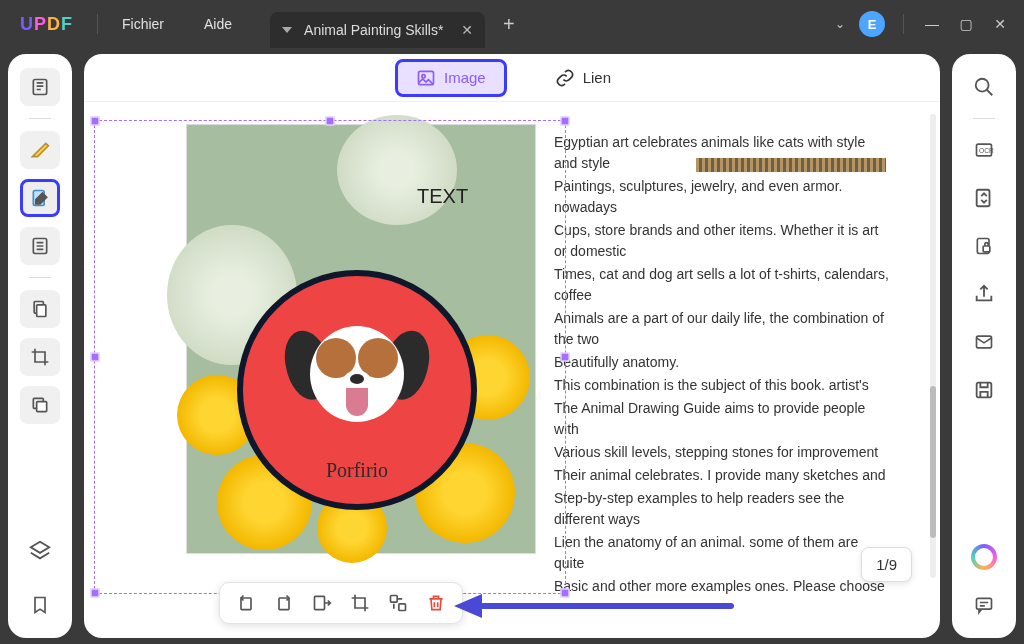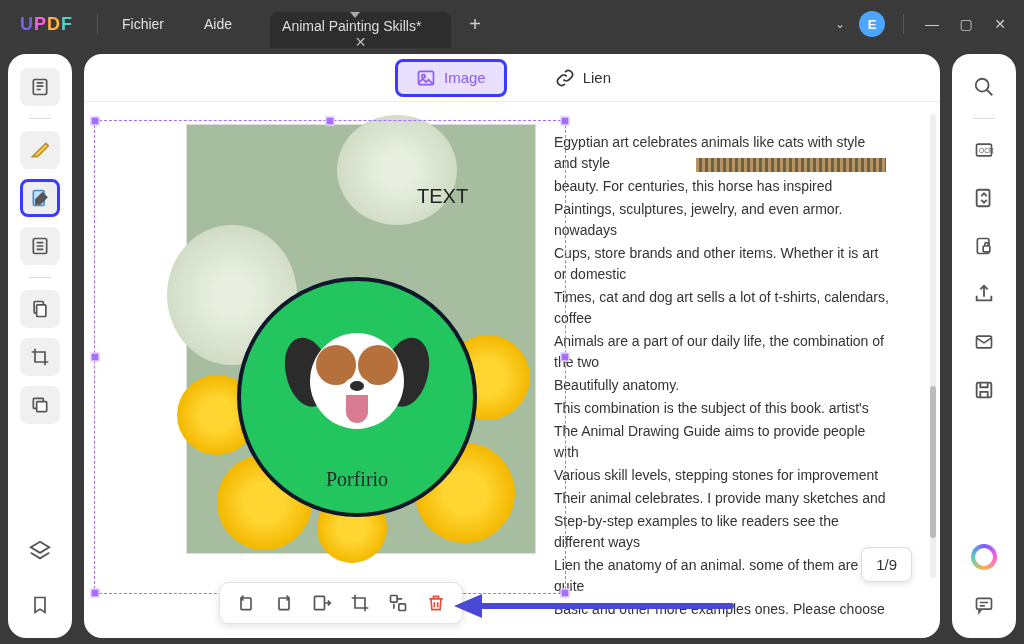--- a/index.html
+++ b/index.html
@@ -5,21 +5,21 @@
   * { box-sizing: border-box; margin: 0; padding: 0; }
   body { font-family: -apple-system, "Segoe UI", Arial, sans-serif; width: 1024px; height: 644px; overflow: hidden; background: #3a3a3a; }
   .titlebar { height: 48px; background: #3a3a3a; display: flex; align-items: center; color: #e0e0e0; font-size: 14px; }
   .logo { padding: 0 20px; font-weight: 800; font-size: 18px; letter-spacing: 1px; }
   .logo .u { color: #7b5cff; }
   .logo .p { color: #ff5ce0; }
   .logo .d { color: #ffb347; }
   .logo .f { color: #4fd1c5; }
   .sep { width: 1px; height: 20px; background: #555; margin: 0 4px; }
   .menu-item { padding: 0 20px; cursor: pointer; }
-  .tab { display: flex; align-items: center; background: #2d2d2d; height: 36px; margin-top: 12px; border-radius: 8px 8px 0 0; padding: 0 12px; margin-left: 18px; flex-direction: column; }
+  .tab { display: flex; align-items: center; background: #2d2d2d; height: 36px; margin-top: 12px; border-radius: 8px 8px 0 0; padding: 0 12px; margin-left: 18px; }
   .tab-icon-triangle { width: 0; height: 0; border-left: 5px solid transparent; border-right: 5px solid transparent; border-top: 6px solid #aaa; margin-right: 12px; }
   .tab-title { color: #ddd; font-size: 14px; margin-right: 18px; }
   .tab-close { color: #bbb; font-size: 14px; cursor: pointer; }
   .tab-plus { color: #ccc; font-size: 20px; padding: 0 18px; cursor: pointer; }
   .titlebar-right { margin-left: auto; display: flex; align-items: center; gap: 14px; padding-right: 14px; }
   .chevron { color: #ccc; font-size: 12px; }
   .avatar { width: 26px; height: 26px; border-radius: 50%; background: #4ca6ff; color: #fff; display: flex; align-items: center; justify-content: center; font-size: 13px; font-weight: 600; }
   .win-btn { color: #ccc; width: 20px; text-align: center; cursor: pointer; }
 
   .workspace { position: relative; height: 596px; background: #3a3a3a; }
@@ -44,21 +44,21 @@
   .page { position: absolute; left: 12px; right: 14px; top: 54px; bottom: 14px; background: #fff; overflow: hidden; }
   .page-inner { padding: 10px 34px 10px 34px; display: flex; gap: 18px; }
   
   .selection { position: absolute; left: 10px; top: 66px; width: 472px; height: 474px; border: 1.5px dashed #a56eff; pointer-events: none; }
   .handle { position: absolute; width: 9px; height: 9px; background: #a56eff; border: 1px solid #fff; transform: translate(-50%,-50%);}  
   .h-tl{left:0;top:0}.h-tm{left:50%;top:0}.h-tr{left:100%;top:0}
   .h-ml{left:0;top:50%}.h-mr{left:100%;top:50%}
   .h-bl{left:0;top:100%}.h-bm{left:50%;top:100%}.h-br{left:100%;top:100%}
 
   .photo { width: 350px; height: 430px; background: #a7bda0; position: relative; border: 1px solid #ddd; flex-shrink: 0; margin-left: 56px; margin-top: 6px;}
-  .hoop { position: absolute; left: 50px; top: 152px; width: 240px; height: 240px; border-radius: 50%; background: #22c55e; border: 4px solid #0f172a; }
+  .hoop { position: absolute; left: 50px; top: 145px; width: 240px; height: 240px; border-radius: 50%; background: #ef4444; border: 6px solid #0f172a; }
   .dogface { position:absolute; left:50%; top:46%; transform:translate(-50%,-50%); width:130px; height:110px;}
   .ear{position:absolute;width:44px;height:70px;background:#2b2b2b;border-radius:50% 50% 45% 45%;}
   .ear.l{left:-6px;top:4px;transform:rotate(-16deg);}
   .ear.r{right:-6px;top:4px;transform:rotate(16deg);}
   .head{position:absolute;left:18px;top:0;width:94px;height:96px;background:#fff;border-radius:50%;}
   .patch{position:absolute;width:40px;height:40px;background:#b5703c;border-radius:50%;}
   .patch.l{left:6px;top:12px}.patch.r{right:6px;top:12px}
   .muz{position:absolute;left:30px;top:44px;width:34px;height:40px;background:#fff;border-radius:50%;}
   .nose{position:absolute;left:40px;top:48px;width:14px;height:10px;background:#2b2b2b;border-radius:50%;}
   .tongue{position:absolute;left:36px;top:62px;width:22px;height:28px;background:#d97b93;border-radius:0 0 14px 14px;}
@@ -267,31 +267,30 @@
                   <div class="nose"></div>
                   <div class="tongue"></div>
                 </div>
             </div>
             <div class="sig">Porfirio</div>
           </div>
           <div class="text-overlay">TEXT</div>
         </div>
         <div class="doc-text">
           <p>Egyptian art celebrates animals like cats with style and style</p>
-          <p>beauty. For centuries, this horse has inspired</p>
           <p>Paintings, sculptures, jewelry, and even armor. nowadays</p>
           <p>Cups, store brands and other items. Whether it is art or domestic</p>
           <p>Times, cat and dog art sells a lot of t-shirts, calendars, coffee</p>
           <p>Animals are a part of our daily life, the combination of the two</p>
           <p>Beautifully anatomy.</p>
           <p>This combination is the subject of this book. artist's</p>
           <p>The Animal Drawing Guide aims to provide people with</p>
           <p>Various skill levels, stepping stones for improvement</p>
           <p>Their animal celebrates. I provide many sketches and</p>
-          <p>Step-by-step examples to like readers see the different ways</p>
+          <p>Step-by-step examples to help readers see the different ways</p>
           <p>Lien the anatomy of an animal. some of them are quite</p>
           <p>Basic and other more examples ones. Please choose</p>
           <div class="gap"></div>
 
         </div>
       </div>
     </div>
 
     <div class="selection">
       <div class="handle h-tl"></div>

